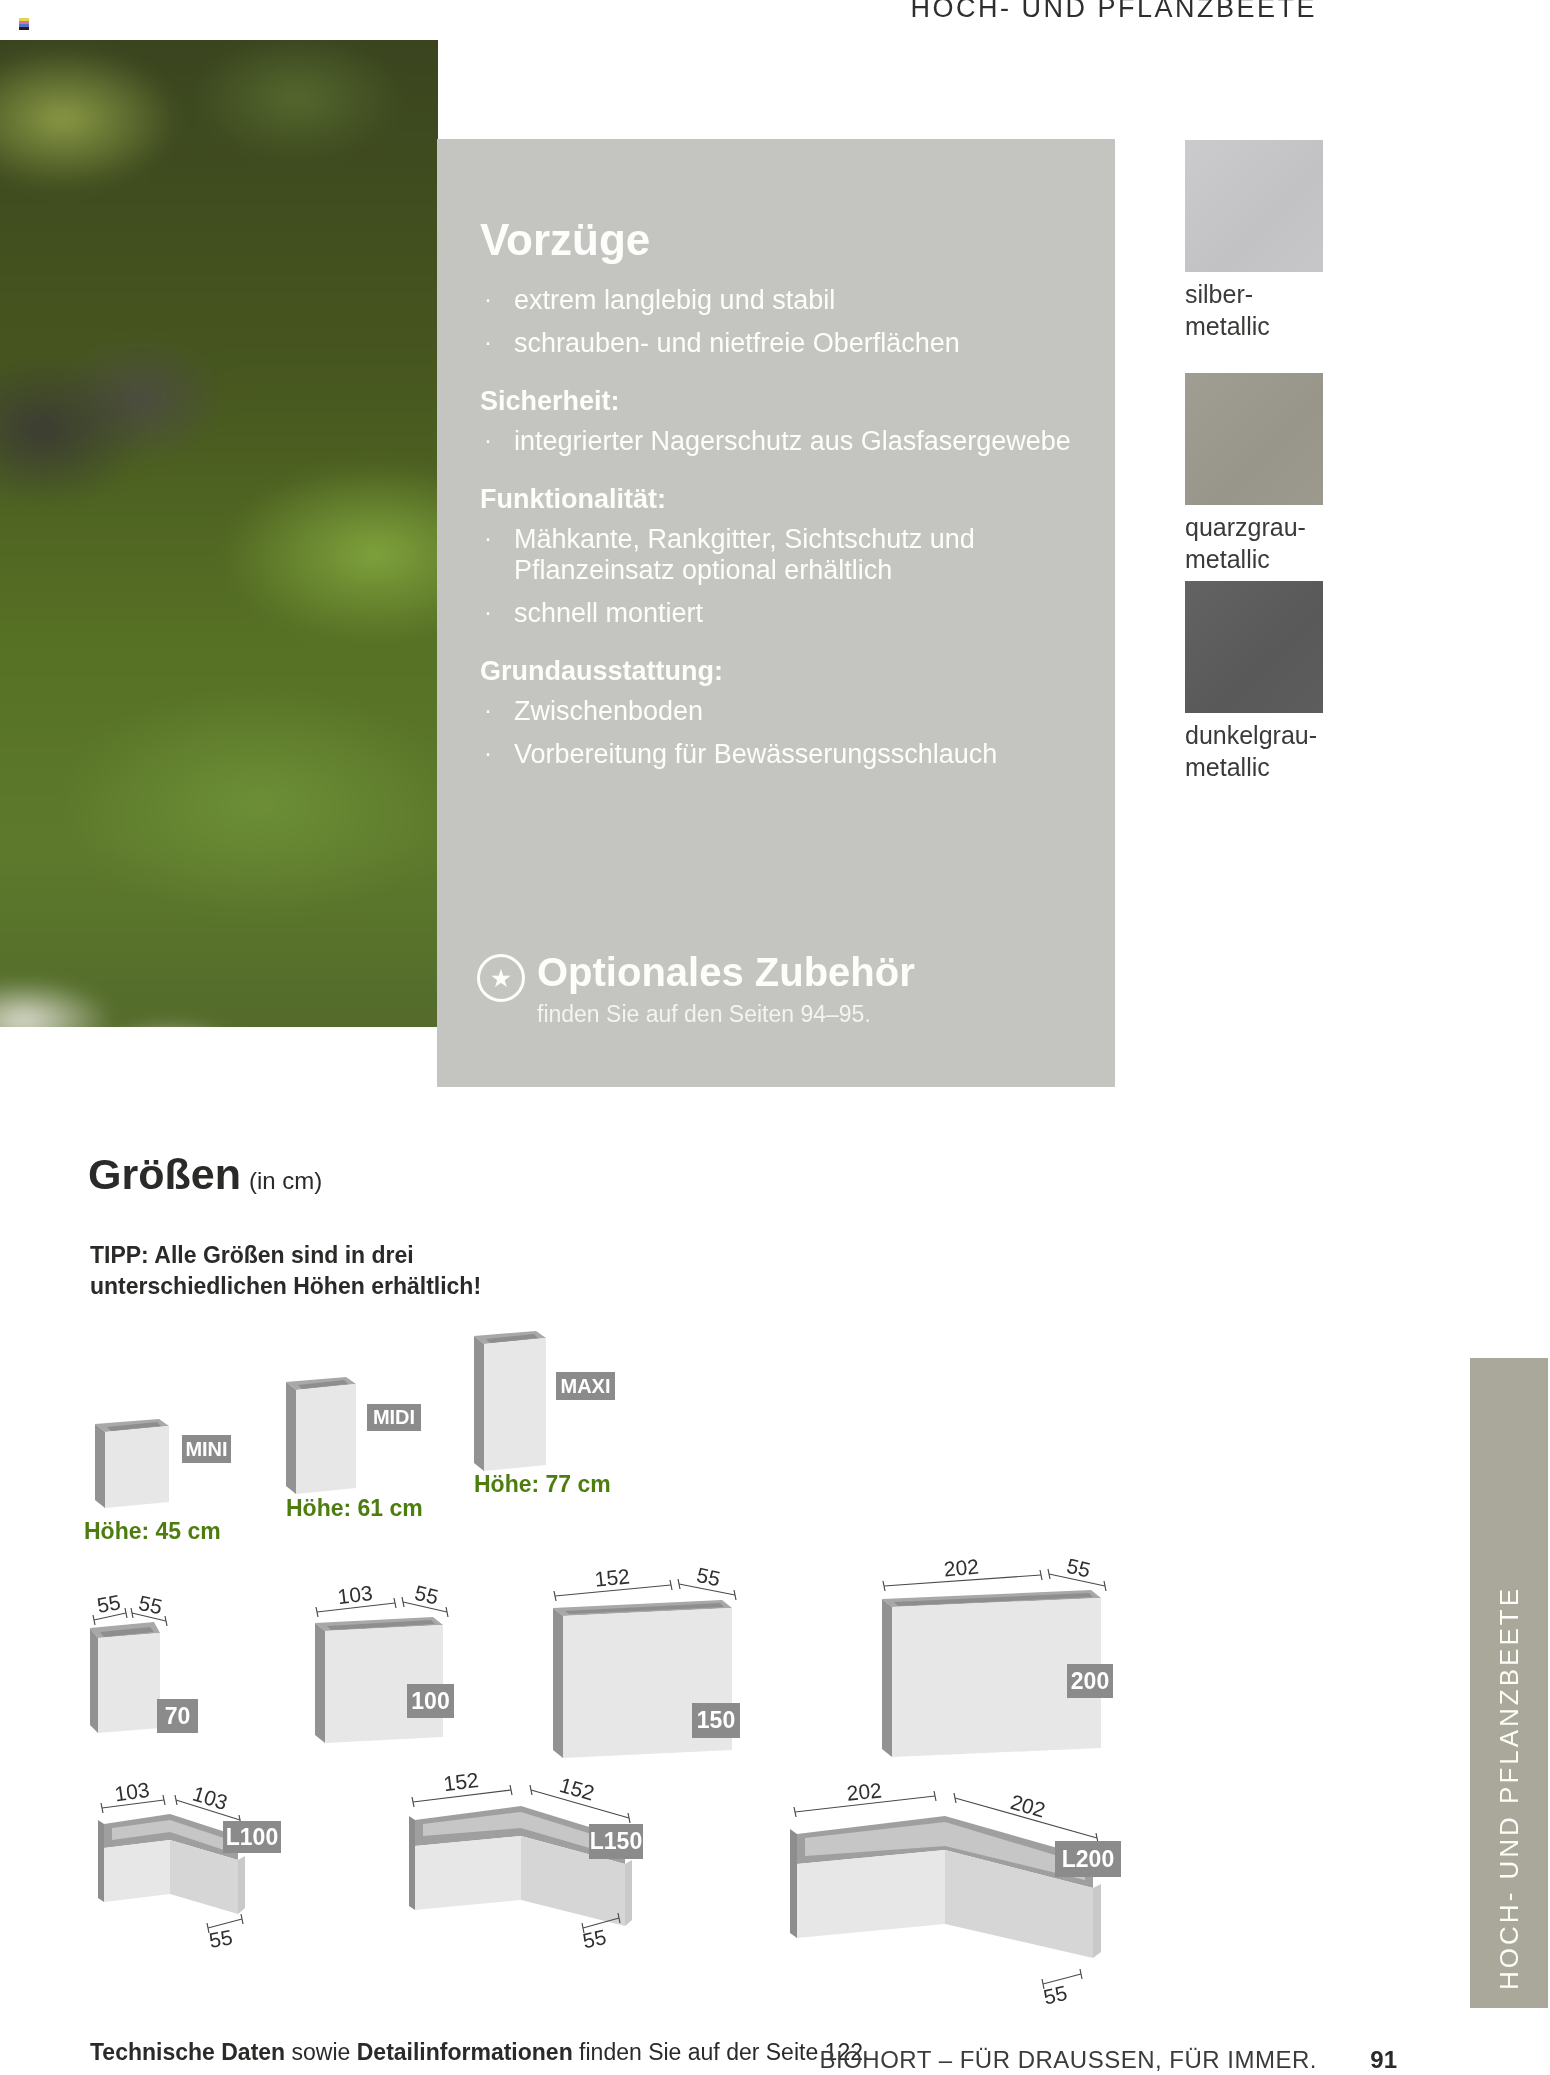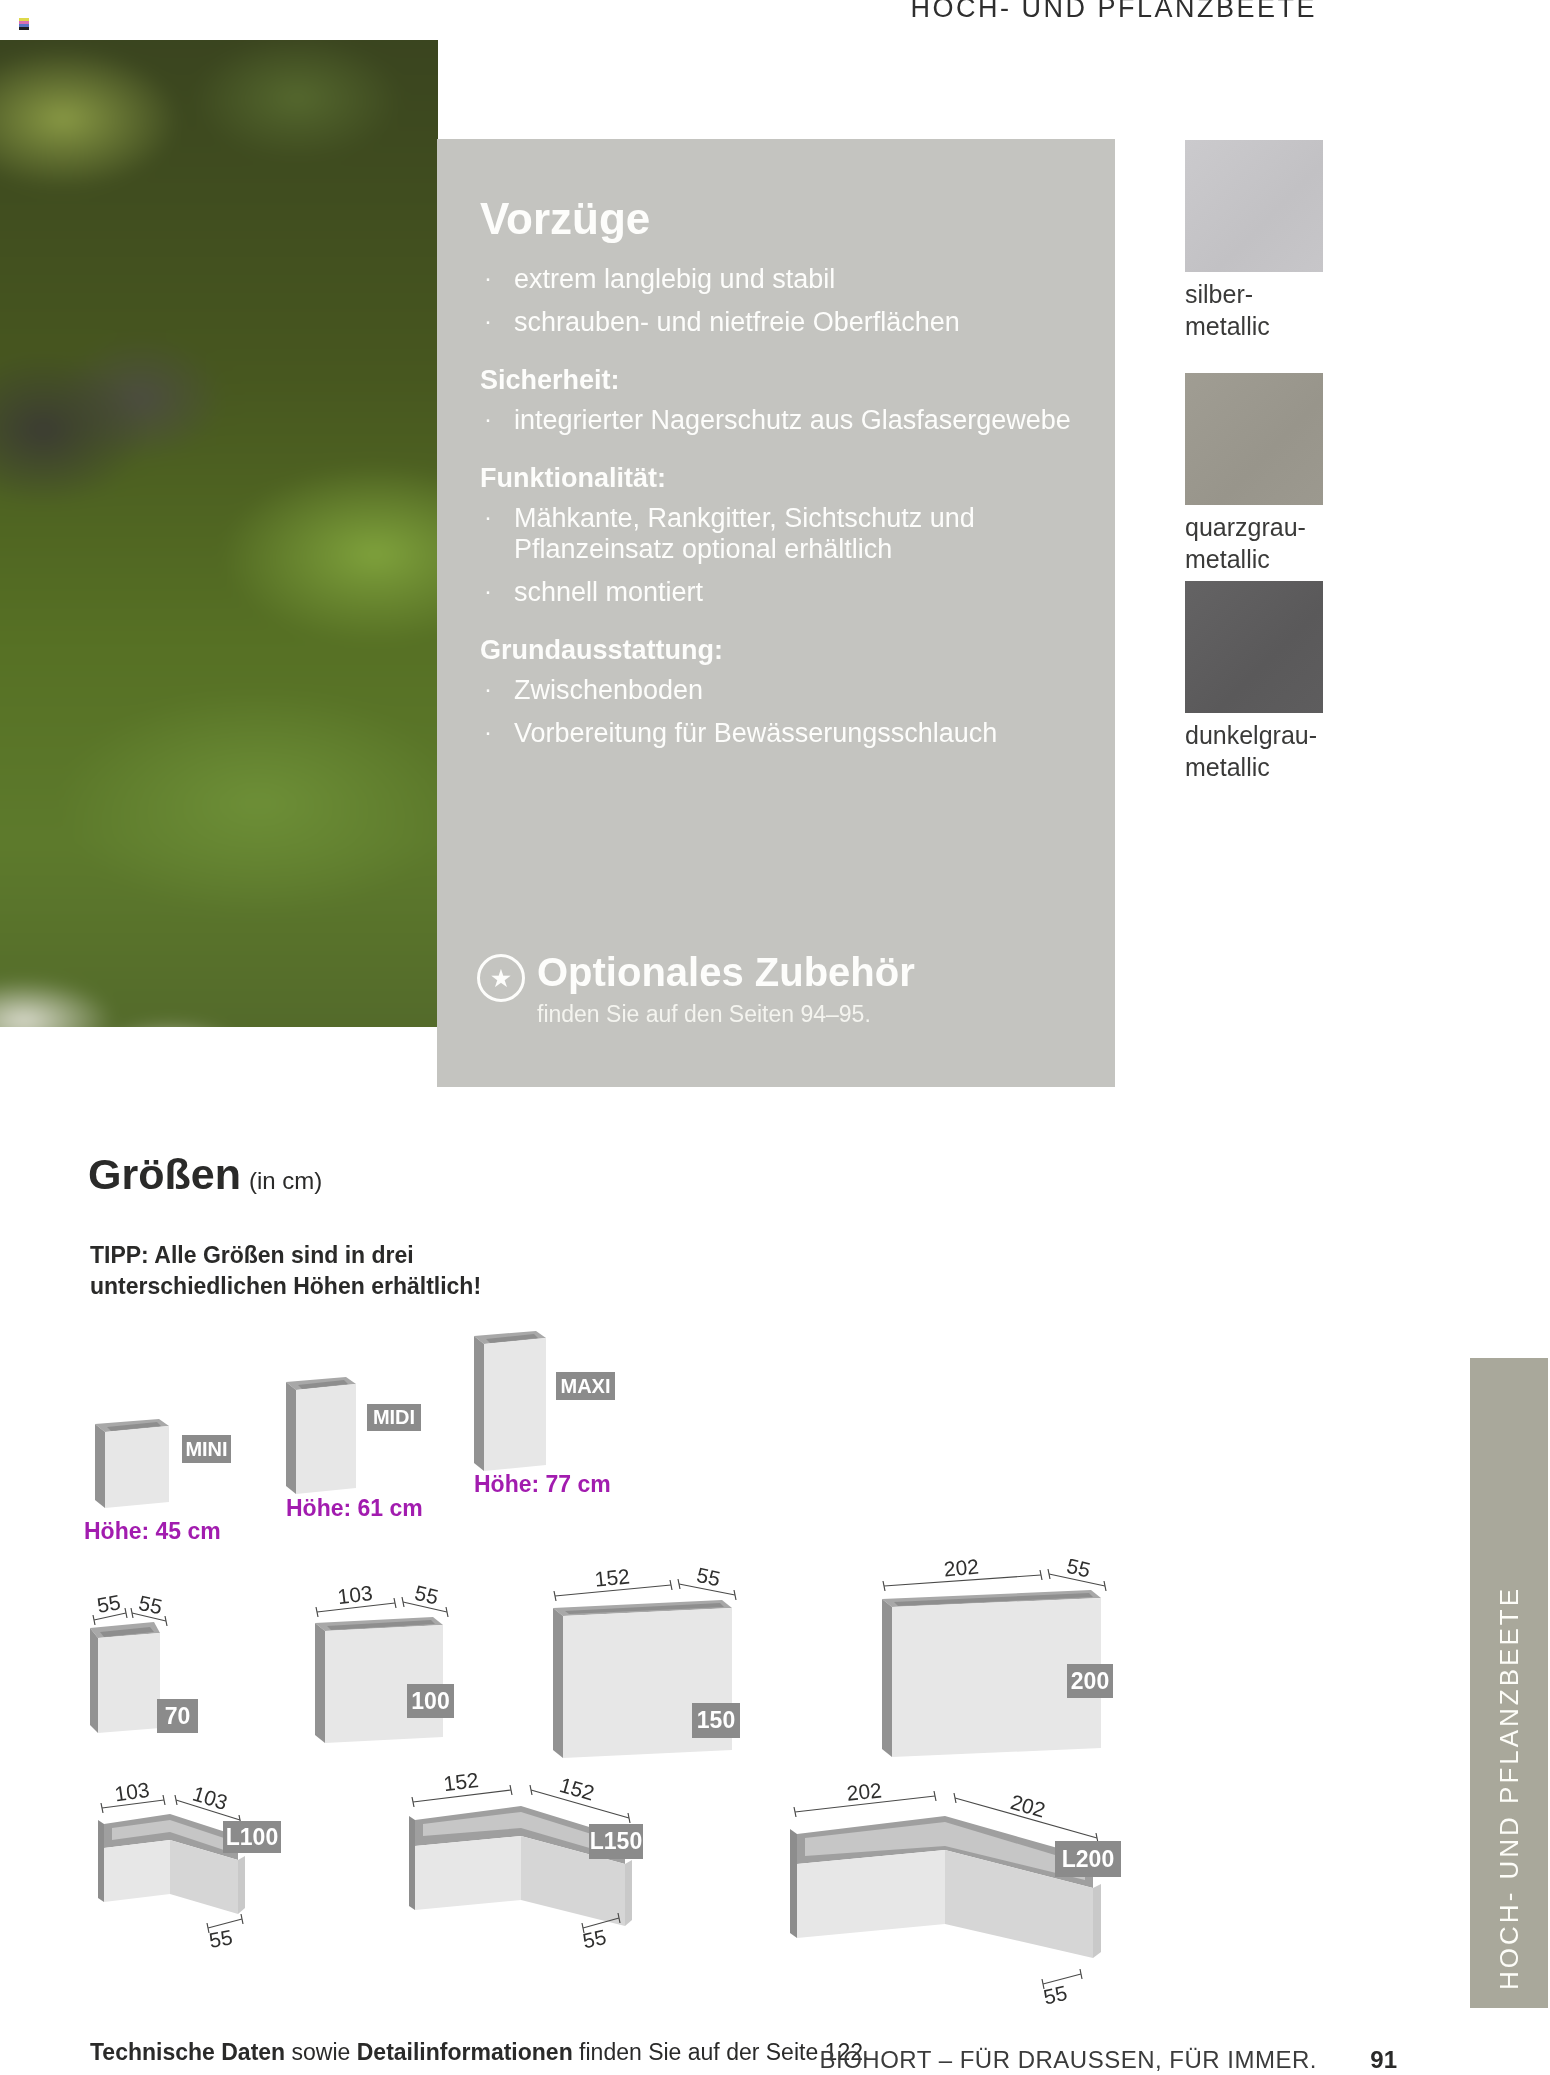--- a/index.html
+++ b/index.html
@@ -23,21 +23,21 @@
       radial-gradient(ellipse 150px 110px at 14% 40%, #3b3b33 0%, rgba(59,59,51,0) 70%),
       radial-gradient(ellipse 120px 90px at 34% 37%, #4c4c41 0%, rgba(76,76,65,0) 70%),
       radial-gradient(ellipse 220px 130px at 82% 52%, #7fa23c 0%, rgba(127,162,60,0) 70%),
       radial-gradient(ellipse 280px 160px at 58% 76%, #6d8f37 0%, rgba(109,143,55,0) 72%),
       radial-gradient(ellipse 180px 110px at 18% 10%, #8a9a45 0%, rgba(138,154,69,0) 65%),
       radial-gradient(ellipse 150px 90px at 66% 8%, #55682e 0%, rgba(85,104,46,0) 70%),
       linear-gradient(180deg,#39431f 0%,#47571f 35%,#567024 60%,#5d7a2c 80%,#52682a 100%);}
 
   
   .panel{position:absolute;left:437px;top:139px;width:678px;height:948px;background:#c4c4c0;}
-  .panel-content{padding:55px 40px 0 43px;color:#fdfdfb;}
+  .panel-content{padding:76px 40px 0 43px;color:#fdfdfb;}
   .panel h2{margin:0 0 20px 0;font-size:44px;font-weight:bold;color:#fdfdfb;}
   .panel .sec-h{font-size:27px;font-weight:bold;margin:26px 0 9px 0;}
   .panel ul{list-style:none;margin:0;padding:0;}
   .panel li{display:flex;font-size:27px;line-height:1.18;margin:0 0 11px 0;font-weight:400;}
   .panel li .dot{width:30px;flex:0 0 30px;padding-left:4px;font-size:24px;}
   .panel li .btxt{width:585px;}
   .acc-row{position:absolute;left:40px;top:812px;display:flex;align-items:flex-start;}
   .star-circle{width:42px;height:42px;border:3px solid #fdfdfb;border-radius:50%;display:flex;
                align-items:center;justify-content:center;font-size:25px;color:#fdfdfb;margin-top:3px;}
   .acc-text{margin-left:12px;}
@@ -57,21 +57,21 @@
   .sizes-title .big{font-size:43px;font-weight:bold;color:#2a2a29;}
   .sizes-title .unit{font-size:24px;font-weight:400;color:#2a2a29;margin-left:8px;}
   .tip{position:absolute;left:90px;top:1240px;font-size:23px;font-weight:bold;color:#2a2a29;line-height:1.34;}
   .tip span{display:block;}
 
   .diagram{position:absolute;}
   .badge{position:absolute;background:#8b8b8b;color:#ffffff;font-weight:bold;
          display:flex;align-items:center;justify-content:center;}
   .badge.small{font-size:20px;}
   .badge.num{font-size:23px;}
-  .hoehe{position:absolute;font-size:23px;font-weight:bold;color:#a21caf;white-space:nowrap;}
+  .hoehe{position:absolute;font-size:23px;font-weight:bold;color:#4d7c0f;white-space:nowrap;}
 
   svg text{font-family:"Liberation Sans",sans-serif;font-size:21px;fill:#2f2f2e;}
   svg line{stroke:#4a4a49;stroke-width:1.2;}
   .f-top{fill:#a8a8a8;} .f-in{fill:#8e8e8e;} .f-left{fill:#929292;} .f-front{fill:#e7e7e7;}
   .f-frontB{fill:#d6d6d6;} .f-inL{fill:#c6c6c6;} .f-topL{fill:#9f9f9f;} .f-cap{fill:#c9c9c9;}
   .f-sliver{fill:#8d8d8d;}
 
   
   .side-tab{position:absolute;left:1470px;top:1358px;width:78px;height:650px;background:#a9a89b;}
   .side-tab span{position:absolute;bottom:18px;left:50%;transform:translateX(-50%) rotate(180deg);

